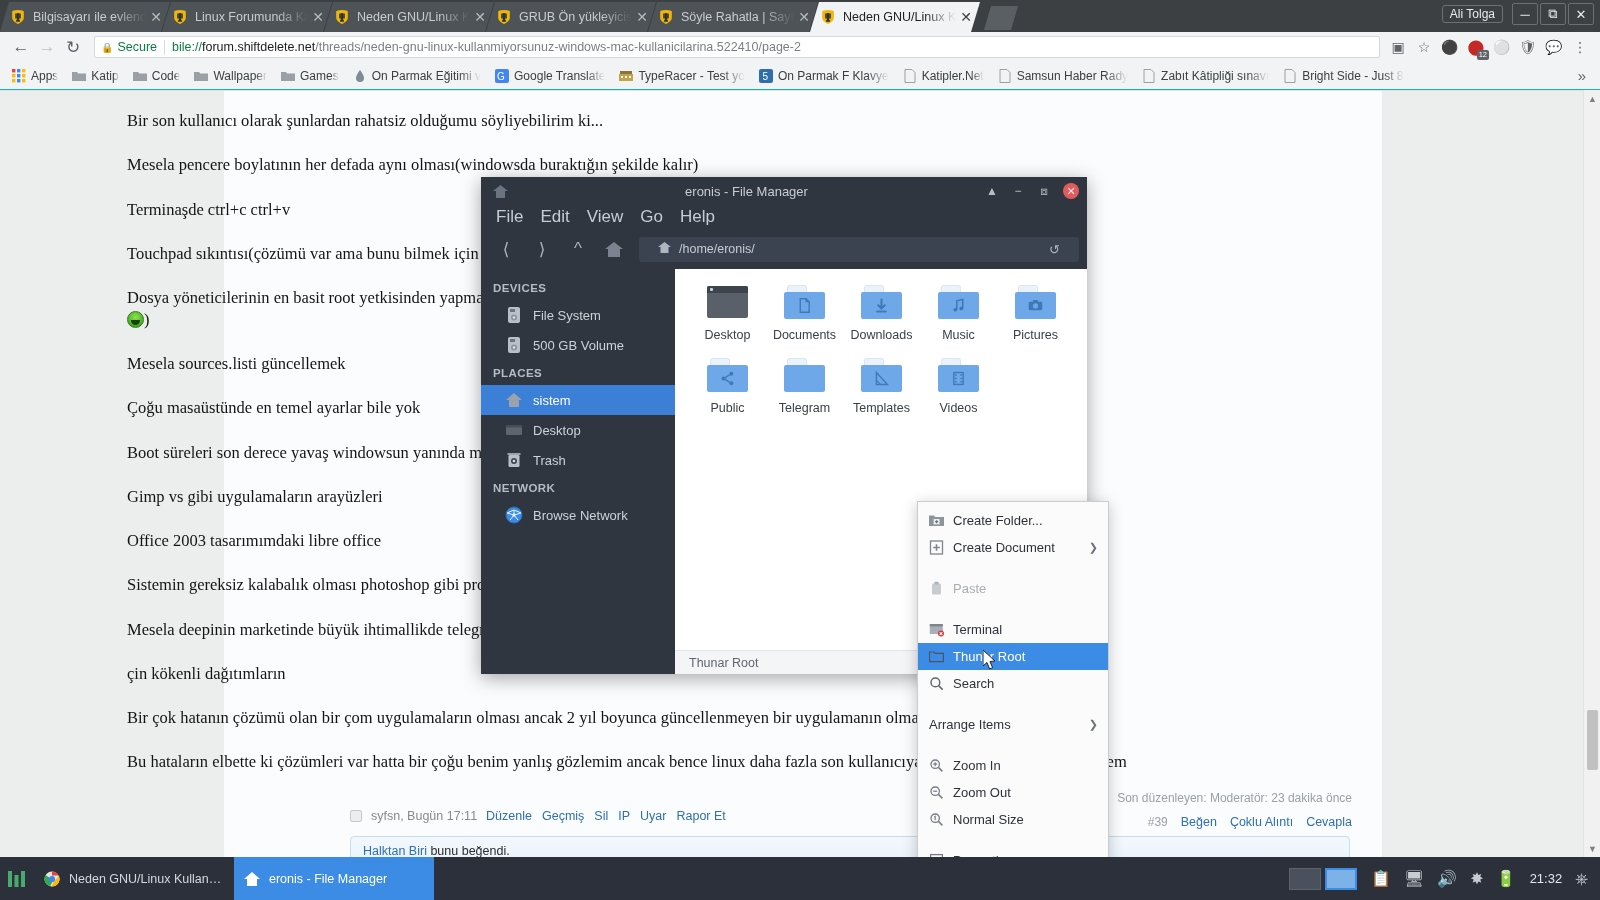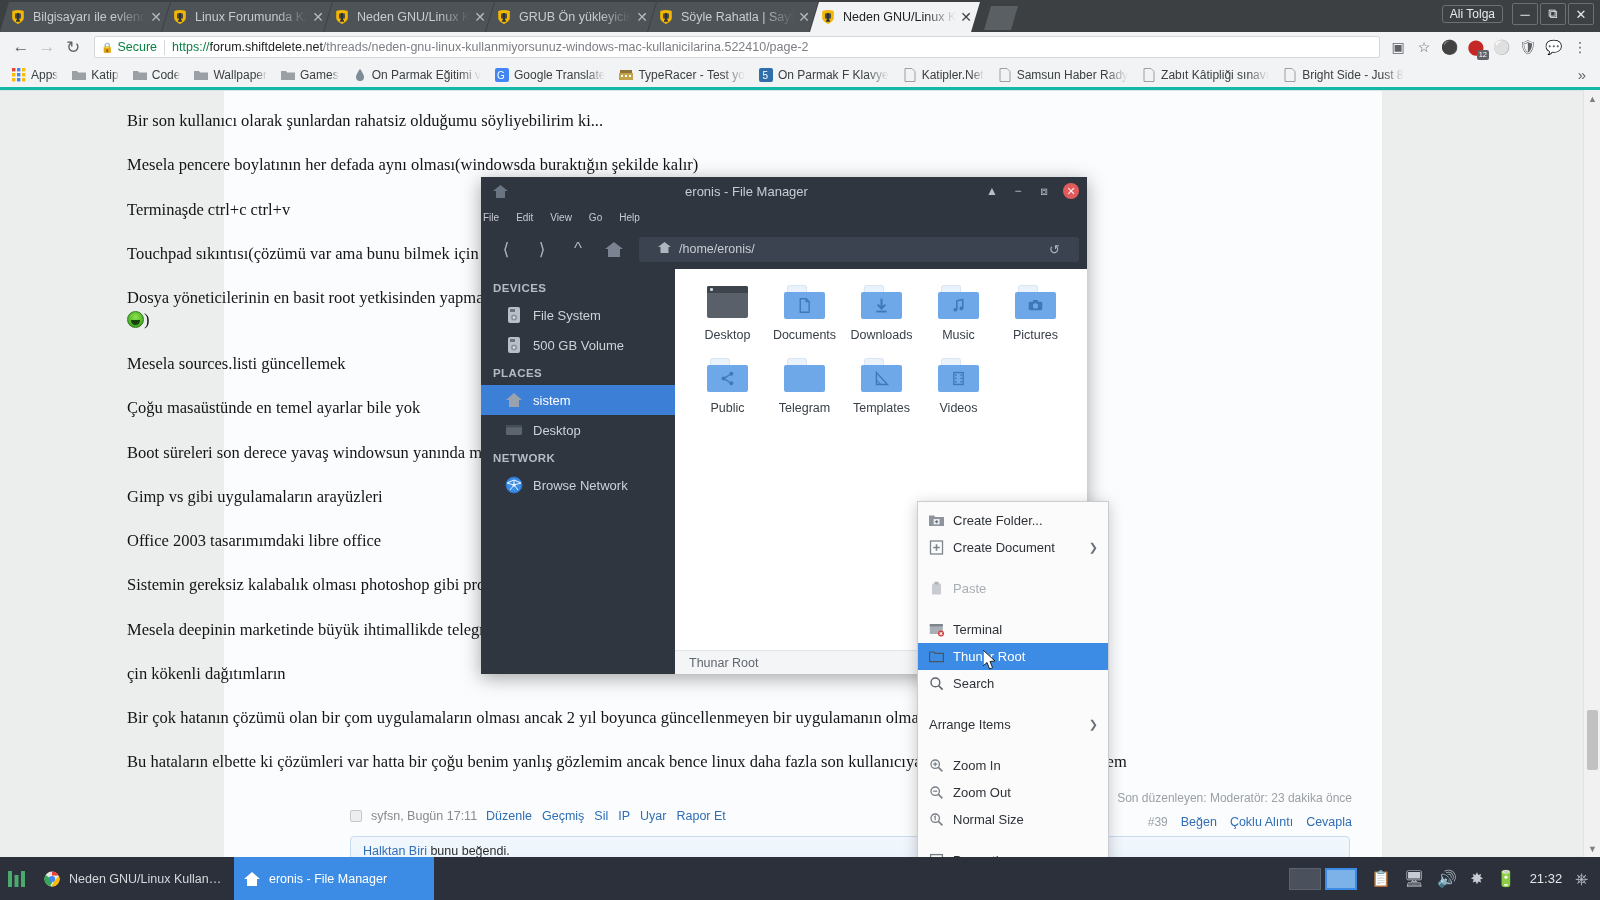--- a/index.html
+++ b/index.html
@@ -99,21 +99,21 @@
     color: #5f6368; font-size: 14px; position: relative;
   }
   .ext-badge {
     position: absolute; bottom: -1px; right: -1px;
     background: #5f6368; color: #fff; font-size: 7.5px;
     padding: 0 2px; border-radius: 2px; line-height: 10px;
   }
 
   .bookmarkbar {
     position: absolute; top: 62px; left: 0; width: 1600px; height: 28px;
-    background: #f1f3f4; border-bottom: 3px solid #14b8a6;
+    background: #f1f3f4; border-bottom: 1px solid #14b8a6;
     display: flex; align-items: center; padding: 0 6px; gap: 2px;
     overflow: hidden;
   }
   .bm {
     display: flex; align-items: center; gap: 5px;
     padding: 2px 6px; font-size: 12px; color: #3c4043;
     white-space: nowrap; flex: 0 0 auto; max-width: 150px;
   }
   .bm .bmtext {
     overflow: hidden;
@@ -208,21 +208,21 @@
   .th-wbtn {
     width: 26px; height: 22px; display: flex; align-items: center;
     justify-content: center; color: #b9bec5; font-size: 12px;
   }
   .th-wbtn.close {
     background: #e05c5c; color: #ffe9e9; border-radius: 50%;
     width: 16px; height: 16px; font-size: 11px; margin-left: 6px; margin-right: 2px;
   }
   .th-menu {
     height: 24px; display: flex; align-items: center; gap: 17px;
-    padding: 0 2px; color: #c8ccd2; font-size: 10px;
+    padding: 0 15px; color: #c8ccd2; font-size: 17px;
   }
   .th-toolbar {
     height: 40px; display: flex; align-items: center; gap: 2px; padding: 0 8px;
   }
   .tb-btn {
     width: 34px; height: 28px; display: flex; align-items: center;
     justify-content: center; color: #aeb4bc; font-size: 17px;
   }
   .pathbar {
     flex: 1 1 auto; height: 25px; background: #3b4350; border-radius: 3px;
@@ -402,21 +402,21 @@
   </div>
 
   <div class="omnibar">
     <div class="navbtn">←</div>
     <div class="navbtn dim">→</div>
     <div class="navbtn">↻</div>
     <div class="urlbox">
       <span class="lock">🔒</span>
       <span class="secure-label">Secure</span>
       <span class="url-sep"></span>
-      <span class="url-scheme">https://</span>
+      <span class="url-scheme">bile://</span>
         <span class="url-host">forum.shiftdelete.net</span>
         <span class="url-path">/threads/neden-gnu-linux-kullanmiyorsunuz-windows-mac-kullanicilarina.522410/page-2</span>
     </div>
     <div class="omni-icons">
       <div class="oicon">▣</div>
       <div class="oicon">☆</div>
       <div class="oicon">⚫</div>
       <div class="oicon">
         <span style="color:#c62828;font-size:15px;">⬤</span>
         <span class="ext-badge">12</span>
@@ -654,20 +654,29 @@
               <path d="M9 2 L17 9 H14 V16 H4 V9 H1 Z" fill="#9aa3ad"></path>
             </svg></span>
           <span>sistem</span>
         </div>
         <div class="side-item">
           <span class="side-ico"><svg viewBox="0 0 18 18" width="18" height="18">
               <rect x="1" y="4" width="16" height="10" rx="1.5" fill="#5c6570"></rect>
               <rect x="1" y="4" width="16" height="2.4" fill="#454d57"></rect>
             </svg></span>
           <span>Desktop</span>
+        </div>
+        <div class="side-item">
+          <span class="side-ico"><svg viewBox="0 0 18 18" width="18" height="18">
+              <rect x="3.5" y="4" width="11" height="12" rx="1.2" fill="#b9bfc7"></rect>
+              <rect x="2.5" y="2" width="13" height="2" fill="#9aa3ad"></rect>
+              <circle cx="9" cy="10" r="3" fill="#3e4650"></circle>
+              <path d="M7.4 10 l1.6-1.6 1.6 1.6 -1.6 1.6 z" fill="#e6eaee"></path>
+            </svg></span>
+          <span>Trash</span>
         </div>
         <div class="side-head">NETWORK</div>
         <div class="side-item">
           <span class="side-ico"><svg viewBox="0 0 18 18" width="18" height="18">
               <circle cx="9" cy="9" r="8" fill="#3c8ce6"></circle>
               <circle cx="9" cy="9" r="8" fill="none" stroke="#2a6fbf" stroke-width="1"></circle>
               <path d="M2 7 L9 4 L16 7 M5 14 L9 9 L13 14 M9 4 L9 9 M2 7 L9 9 M16 7 L9 9" stroke="#e9f2fb" stroke-width="1" fill="none"></path>
               <circle cx="9" cy="9" r="1.6" fill="#eef5fc"></circle>
             </svg></span>
           <span>Browse Network</span>

